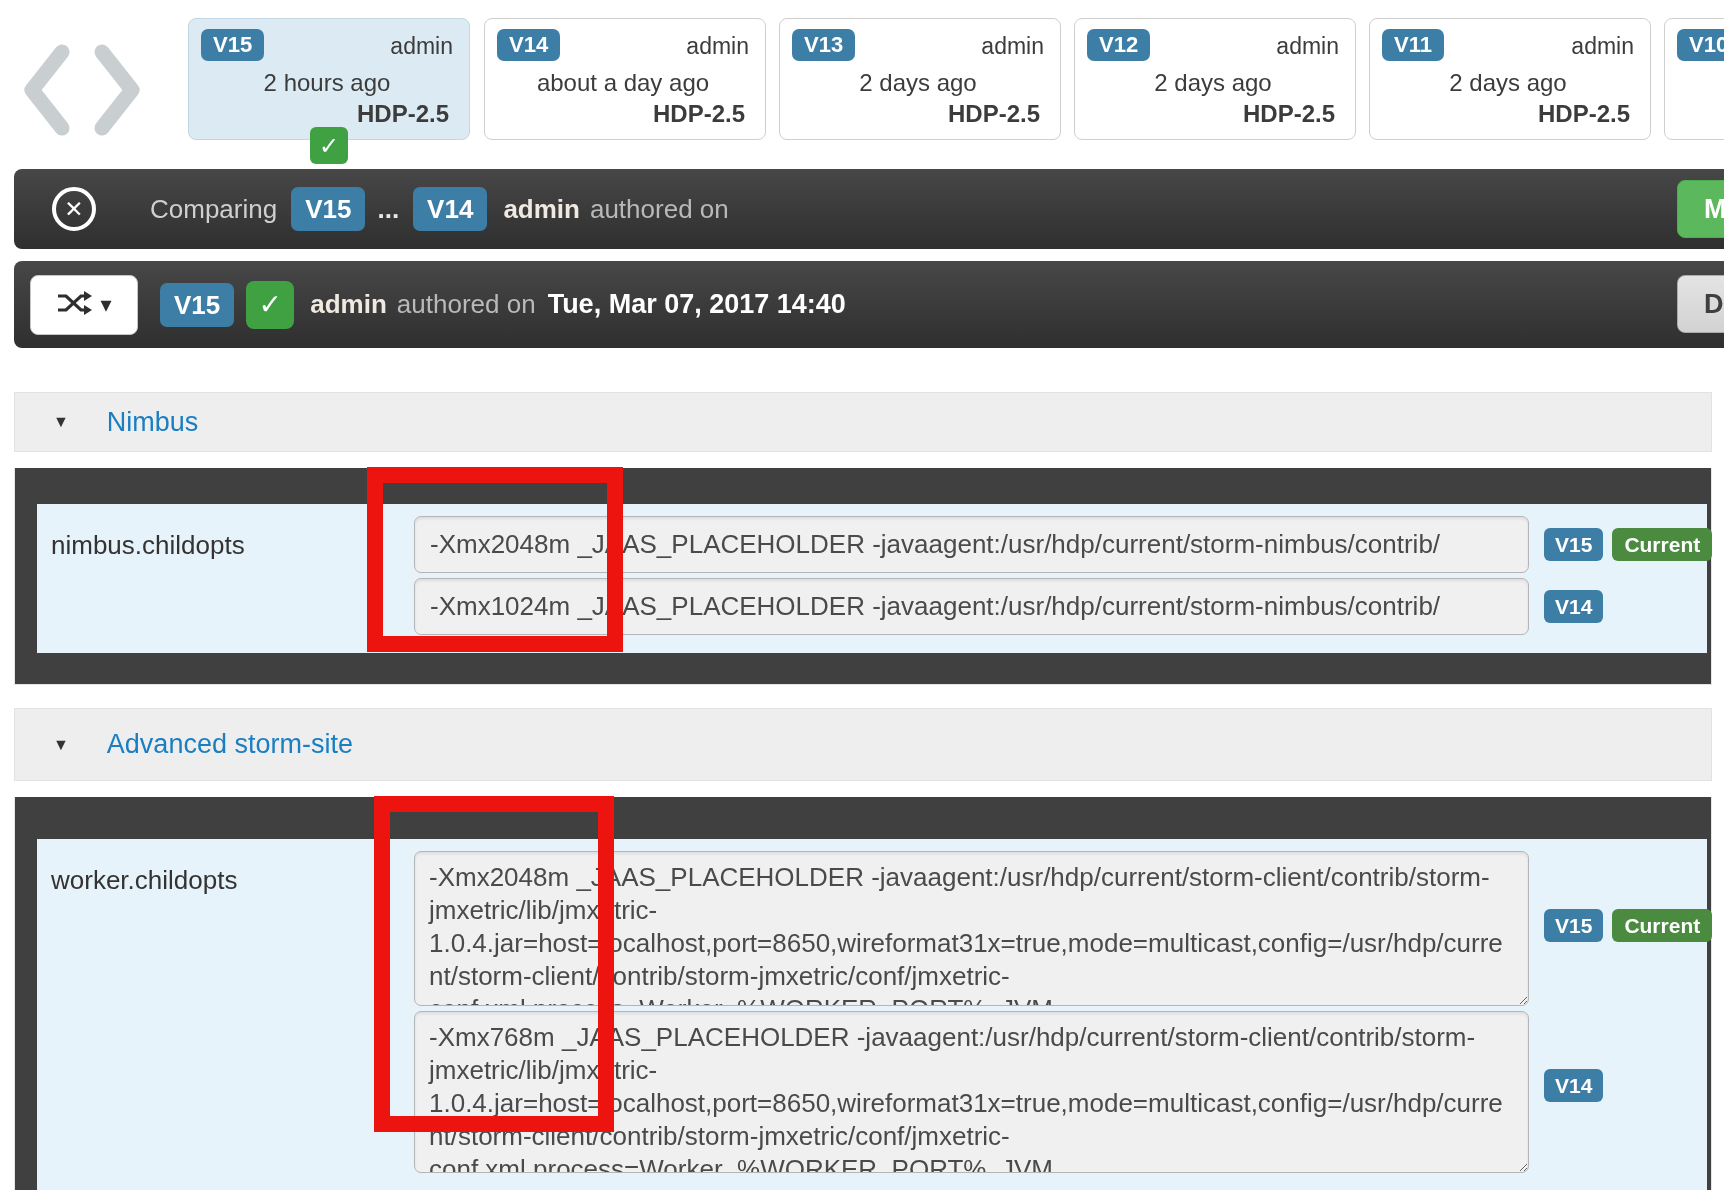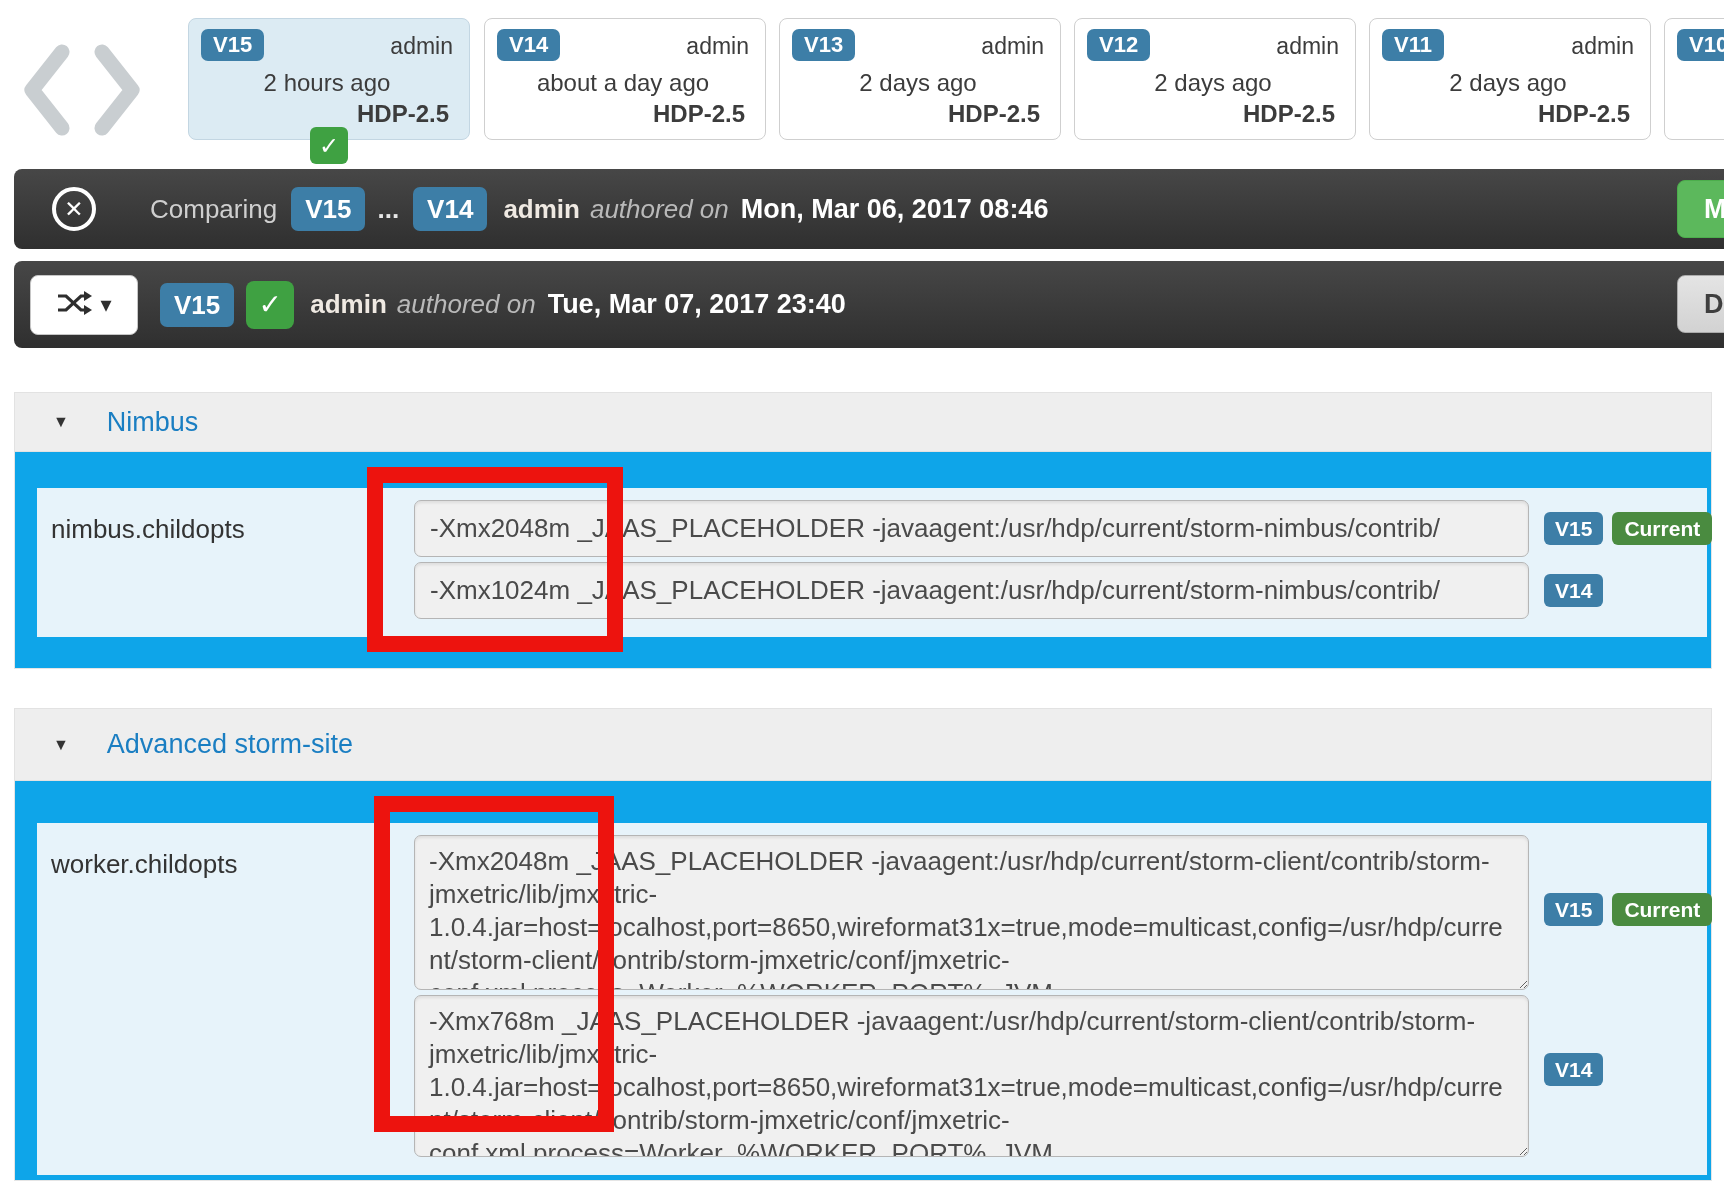--- a/index.html
+++ b/index.html
@@ -30,21 +30,21 @@
   .bar1 { top:169px; }
   .bar2 { top:261px; height:87px; }
   .close-circle { width:44px; height:44px; border:4px solid #fff; border-radius:50%;
                   margin-left:38px; display:flex; align-items:center; justify-content:center;
                   color:#fff; font-weight:bold; font-size:23px; cursor:pointer; flex:none; }
   .cmp-label { color:#cfcfcf; font-size:26px; margin-left:54px; }
   .barbadge { background:#3d7ea7; color:#fff; font-weight:bold; font-size:26px;
               padding:9px 14px; border-radius:7px; line-height:1; margin-left:14px; }
   .bar-ellipsis { color:#e8e8e8; font-size:26px; font-weight:bold; margin-left:12px; }
   .bar-author { color:#efe9e2; font-size:26px; font-weight:bold; margin-left:16px; }
-  .bar-authored { color:#b9b9b9; font-size:26px; margin-left:10px;font-style:italic; }
+  .bar-authored { color:#b9b9b9; font-size:26px; margin-left:10px; }
   .bar-date { color:#fff; font-size:27px; font-weight:bold; margin-left:12px; }
   .bigbtn { position:absolute; left:1663px; width:260px; height:58px; border-radius:8px;
             font-size:27px; font-weight:bold; display:flex; align-items:center;
             padding-left:26px; cursor:pointer; }
   .btn-green { top:11px; background:#5cb85c; border:1px solid #4cae4c; color:#fff; }
   .btn-gray  { top:14px; background:linear-gradient(#e4e4e4,#d2d2d2); border:1px solid #ababab; color:#3f3f3f; }
   .shuffle-btn { margin-left:16px; width:108px; height:60px; background:#fff; border:1px solid #c6c6c6;
                  border-radius:8px; display:flex; align-items:center; justify-content:center;
                  gap:8px; cursor:pointer; flex:none; }
   .shuffle-btn svg { width:36px; height:28px; }
@@ -55,21 +55,21 @@
   
   .section { position:absolute; left:14px; width:1698px; }
   .sec1 { top:392px; }
   .sec2 { top:708px; }
   .sechdr { background:#eee; border:1px solid #e2e2e2; display:flex; align-items:center;
             padding-left:38px; cursor:pointer; }
   .sec1 .sechdr { height:60px; }
   .sec2 .sechdr { height:73px; }
   .sec-caret { font-size:16px; color:#333; }
   .sec-title { color:#1a7ec2; font-size:27px; margin-left:38px; }
-  .secbody { background:#0ea5e9; border:1px solid #e5e5e5; border-top:none; }
+  .secbody { background:#404040; border:1px solid #e5e5e5; border-top:none;margin-top:16px; }
   .sec1 .secbody { padding:36px 4px 31px 0; }
   .sec2 .secbody { padding:42px 4px 16px 0; height:400px; }
   .cfgrow { background:#e7f3fa; margin-left:22px; display:flex; padding:12px 0 18px 14px; }
   .cfglabel { width:363px; flex:none; font-size:26px; color:#333; padding-top:14px; }
   .cfgvalues { display:flex; flex-direction:column; gap:5px; }
   .valline { display:flex; align-items:center; gap:15px; }
   .valline.ta { align-items:flex-start; }
   .cfginput { width:1115px; height:57px; font-family:"Liberation Sans","DejaVu Sans",sans-serif;
               font-size:26px; color:#4a4a4a; padding:0 15px; background:#f0f0f0;
               border:1px solid #b5b5b5; border-radius:7px;
@@ -171,41 +171,40 @@
   <div class="bar bar1">
     <div class="close-circle">
       <span>✕</span>
     </div>
     <span class="cmp-label">Comparing</span>
     <span class="barbadge">V15</span>
     <span class="bar-ellipsis">...</span>
     <span class="barbadge">V14</span>
     <span class="bar-author">admin</span>
     <span class="bar-authored">authored on</span>
-    <span class="bar-date">Mon, Mar 06, 2017 08:46</span>
     <div class="bigbtn btn-green">Ma</div>
   </div>
 
   <div class="bar bar2">
     <div class="shuffle-btn">
       <span>
         <svg viewBox="0 0 36 28">
           <path d="M2 7 H10 L25 21 H29" fill="none" stroke="#2e2e2e" stroke-width="3.2"></path>
           <path d="M2 21 H10 L25 7 H29" fill="none" stroke="#2e2e2e" stroke-width="3.2"></path>
           <polygon points="28,2 36,7 28,12" fill="#2e2e2e"></polygon>
           <polygon points="28,16 36,21 28,26" fill="#2e2e2e"></polygon>
         </svg>
       </span>
       <span class="shuffle-caret">▾</span>
     </div>
     <span class="barbadge">V15</span>
     <span class="checkbadge bar-check">✓</span>
     <span class="bar-author">admin</span>
     <span class="bar-authored">authored on</span>
-    <span class="bar-date">Tue, Mar 07, 2017 23:40</span>
+    <span class="bar-date">Tue, Mar 07, 2017 14:40</span>
     <div class="bigbtn btn-gray">Dis</div>
   </div>
 
   <div class="section sec1">
     <div class="sechdr">
       <span class="sec-caret">▼</span>
       <span class="sec-title">Nimbus</span>
     </div>
     <div class="secbody">
       <div class="cfgrow">

